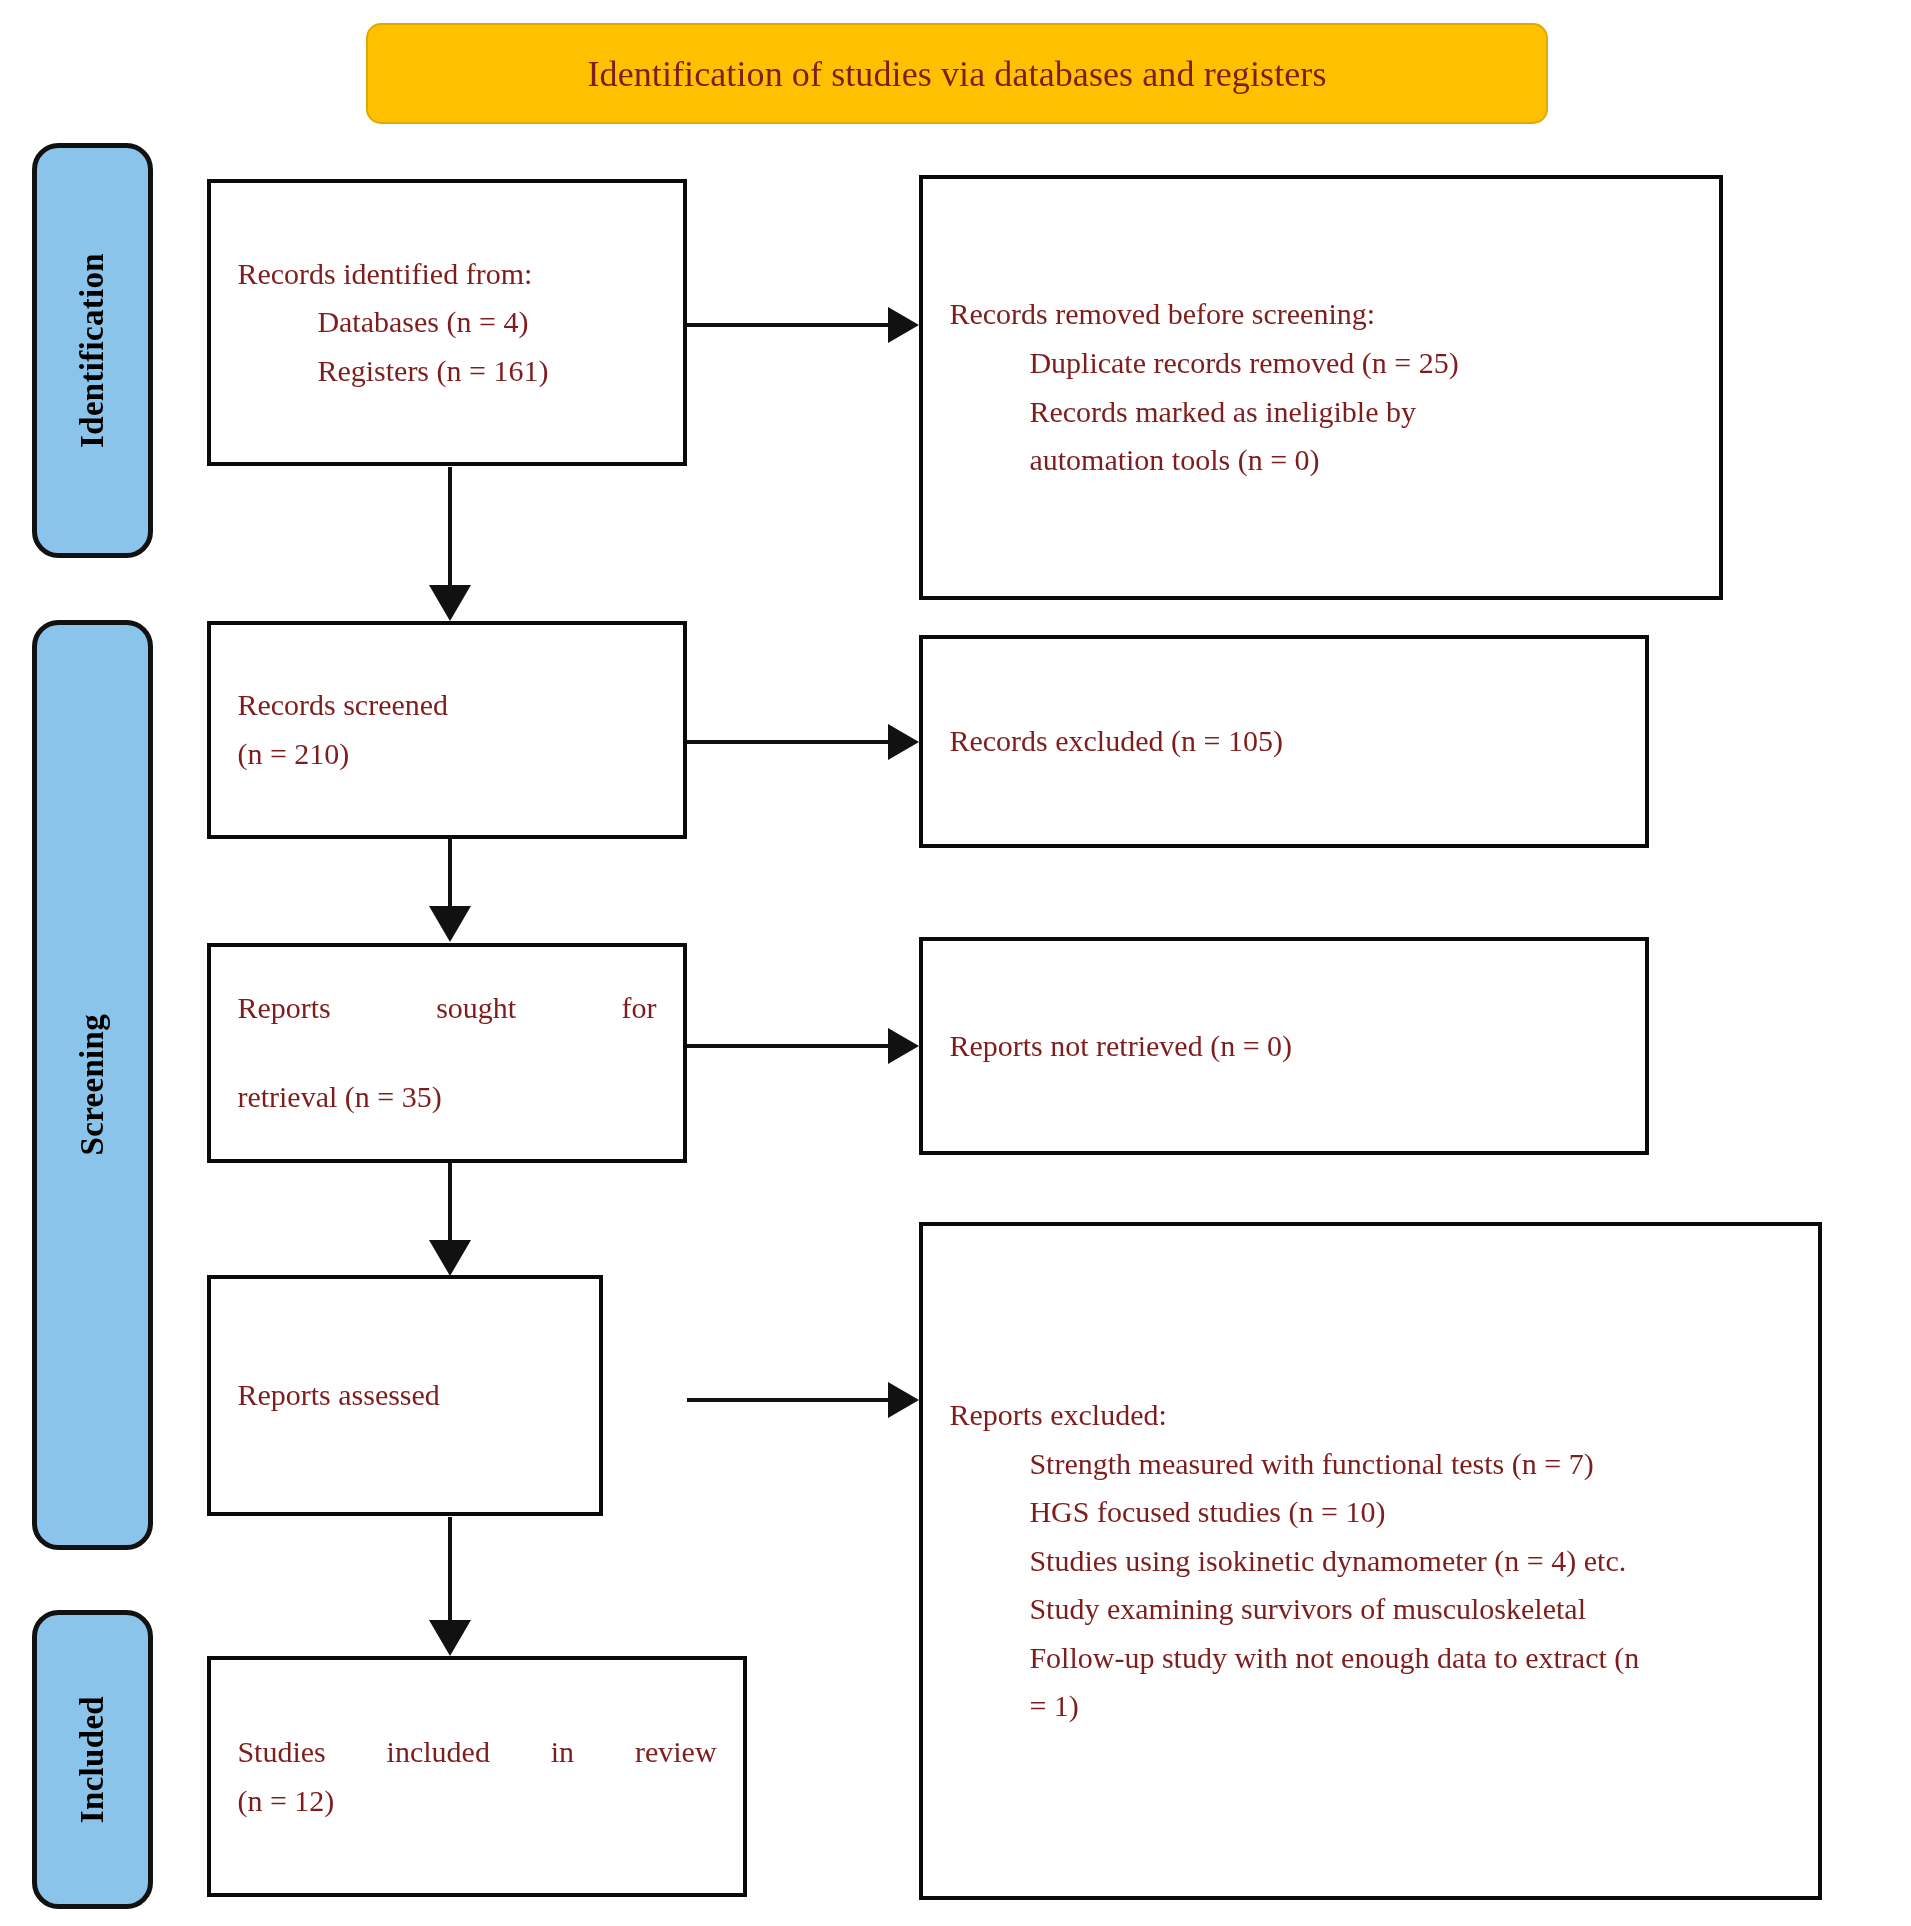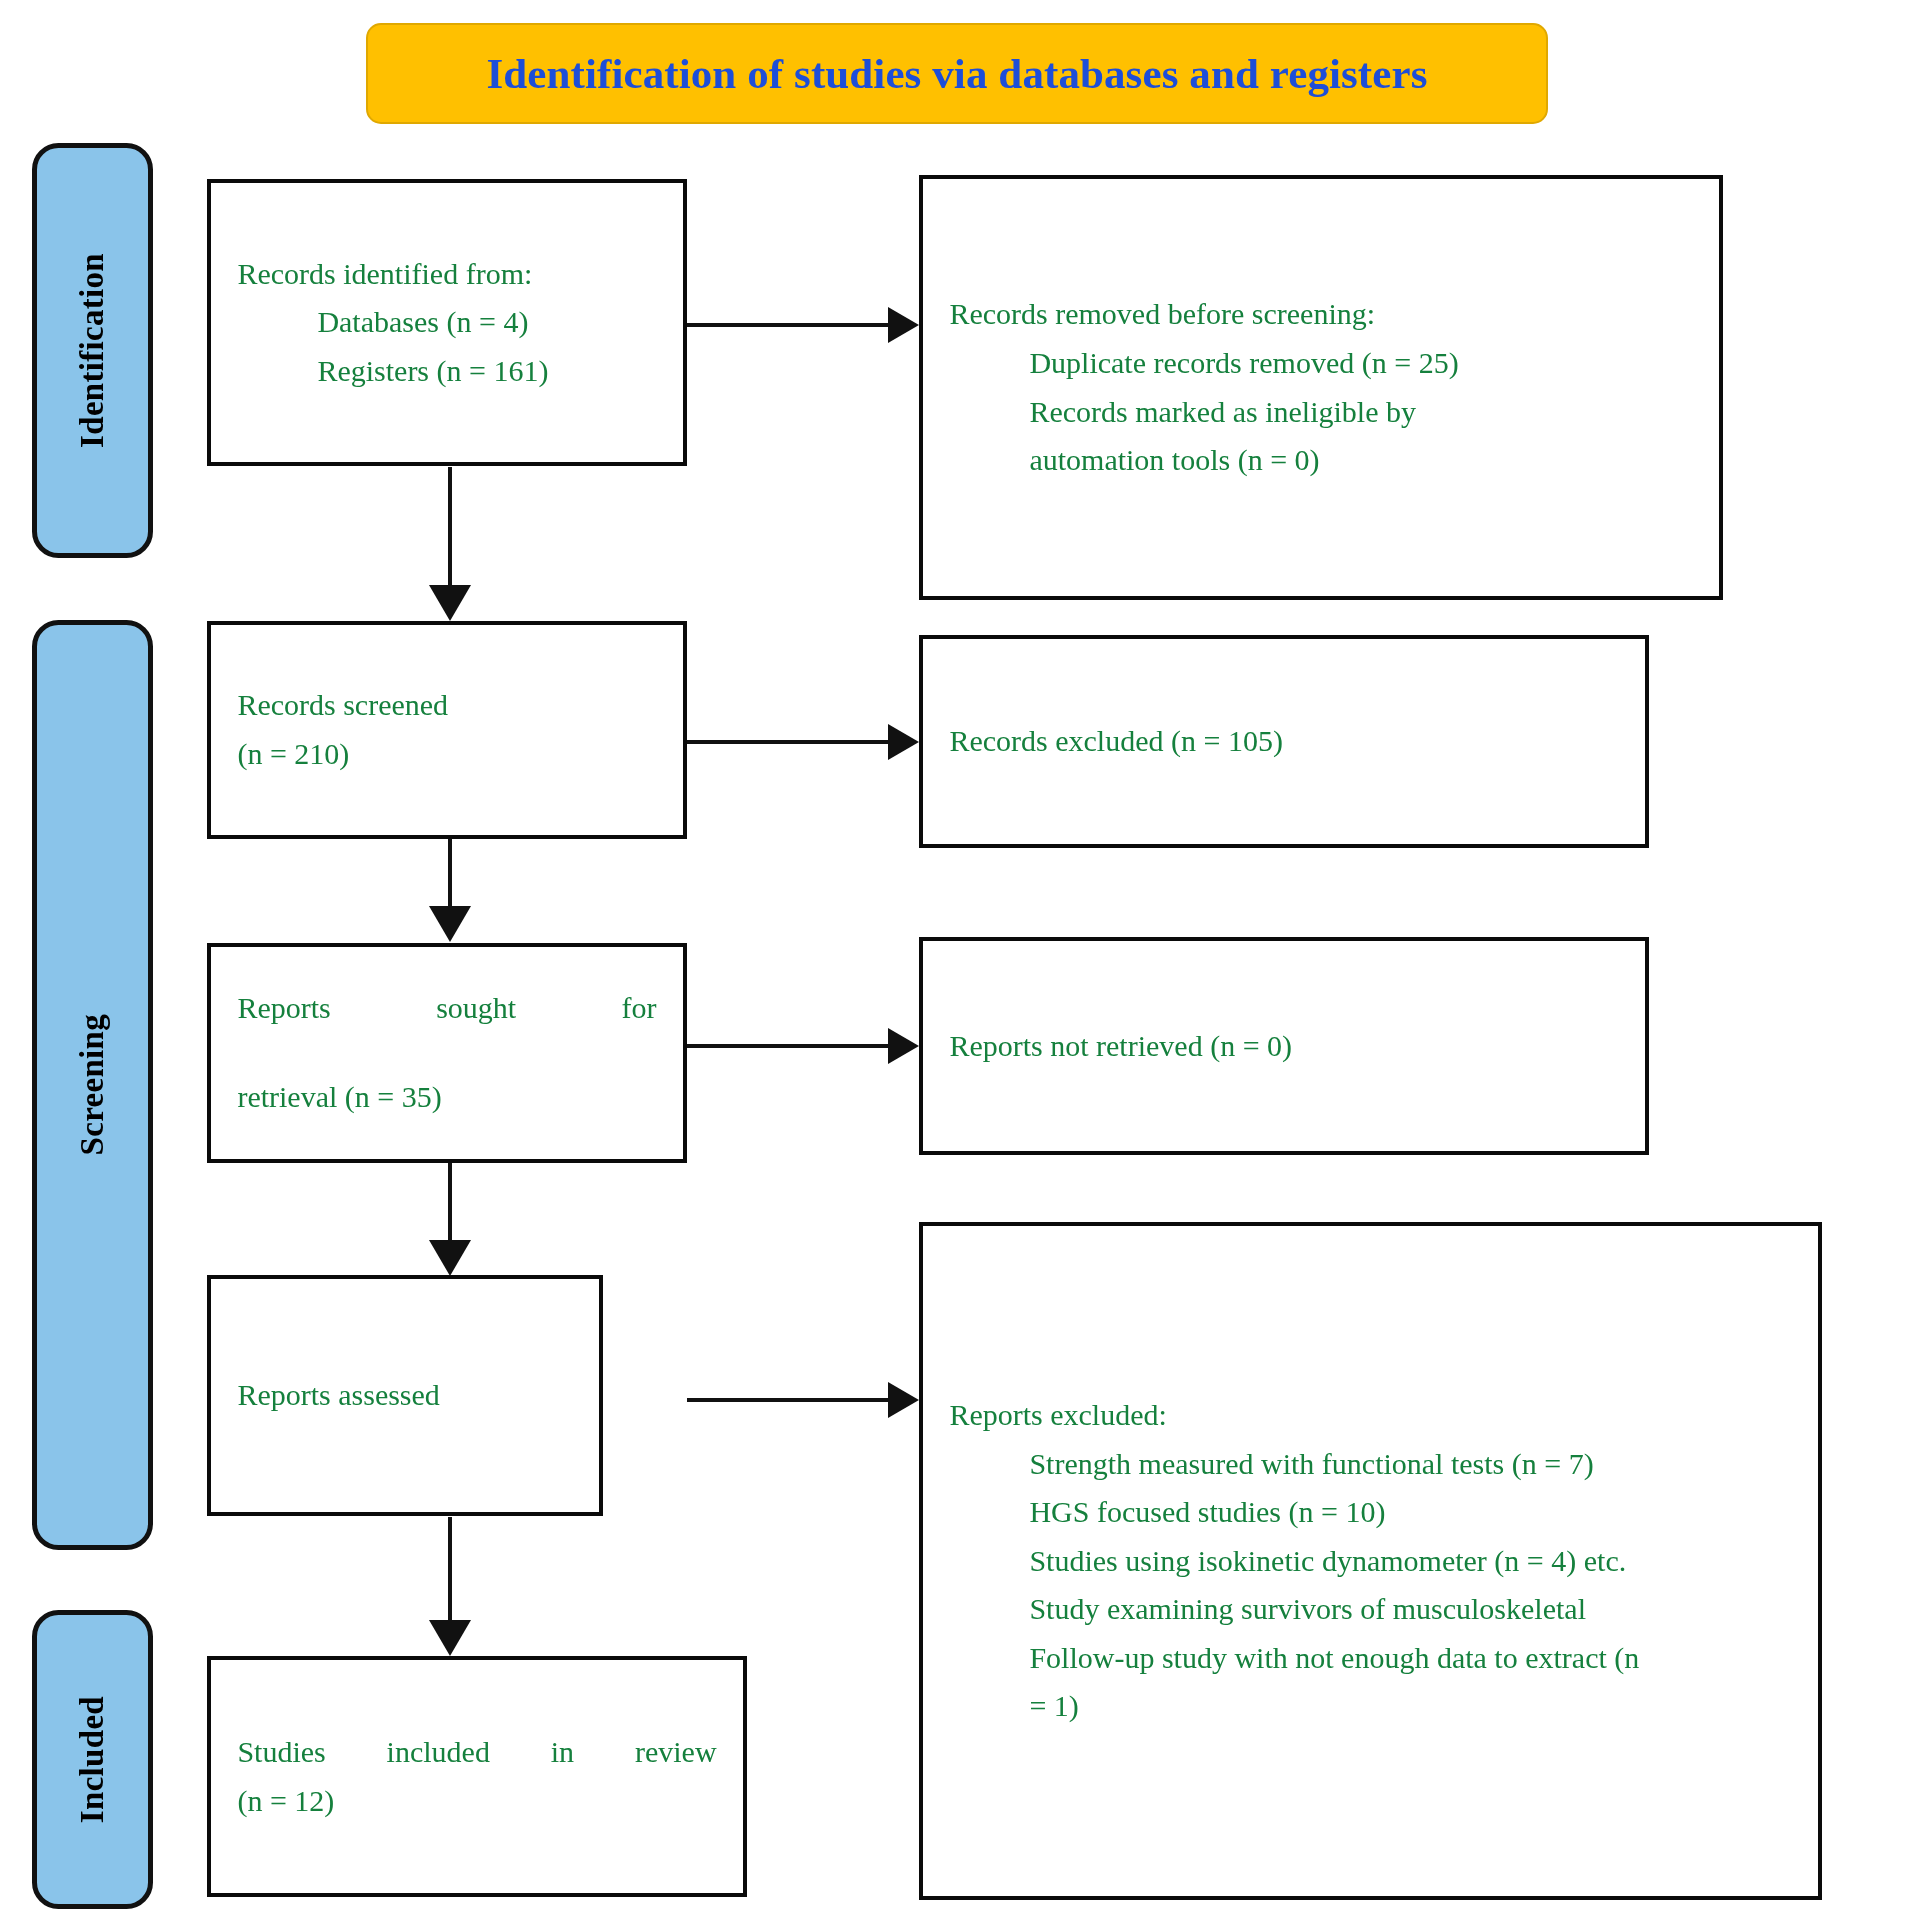--- a/index.html
+++ b/index.html
@@ -19,24 +19,24 @@
   #header-banner {
     position: absolute;
     left: 366px; top: 23px;
     width: 1182px; height: 101px;
     background: var(--banner-bg, #FFC000);
     border: 2.3px solid #E0A800;
     border-radius: 15px;
     display: flex; align-items: center; justify-content: center;
   }
   #header-banner .title {
-    font-size: 43px;
-    font-weight: 700;
+    font-size: 36px;
+    font-weight: 400;
     letter-spacing: 0.1px;
-    color: #1d4ed8;
+    color: #7f1d1d;
     text-align: center;
     white-space: nowrap;
   }
 
   
   .stage-band {
     position: absolute;
     background: var(--stage-bg, #8AC4EA);
     border: 5.2px solid #111111;
     border-radius: 26.4px;
@@ -61,21 +61,21 @@
     background: #ffffff;
     border: 4px solid #0a0a0a;
     padding: 19.5px 26.4px;
     display: flex;
     flex-direction: column;
     justify-content: center;
   }
   .flow-box .line {
     font-size: 30px;
     line-height: 1.62;
-    color: #15803d;
+    color: #7f1d1d;
     white-space: pre-wrap;
   }
   .flow-box .line.indent  { padding-left: 80px; }
   .flow-box .line.justify {
     text-align: justify;
     text-align-last: justify;
   }
 
   
   #box-identified    { left: 207px; top: 179px;  width: 480px; height: 287px; }

